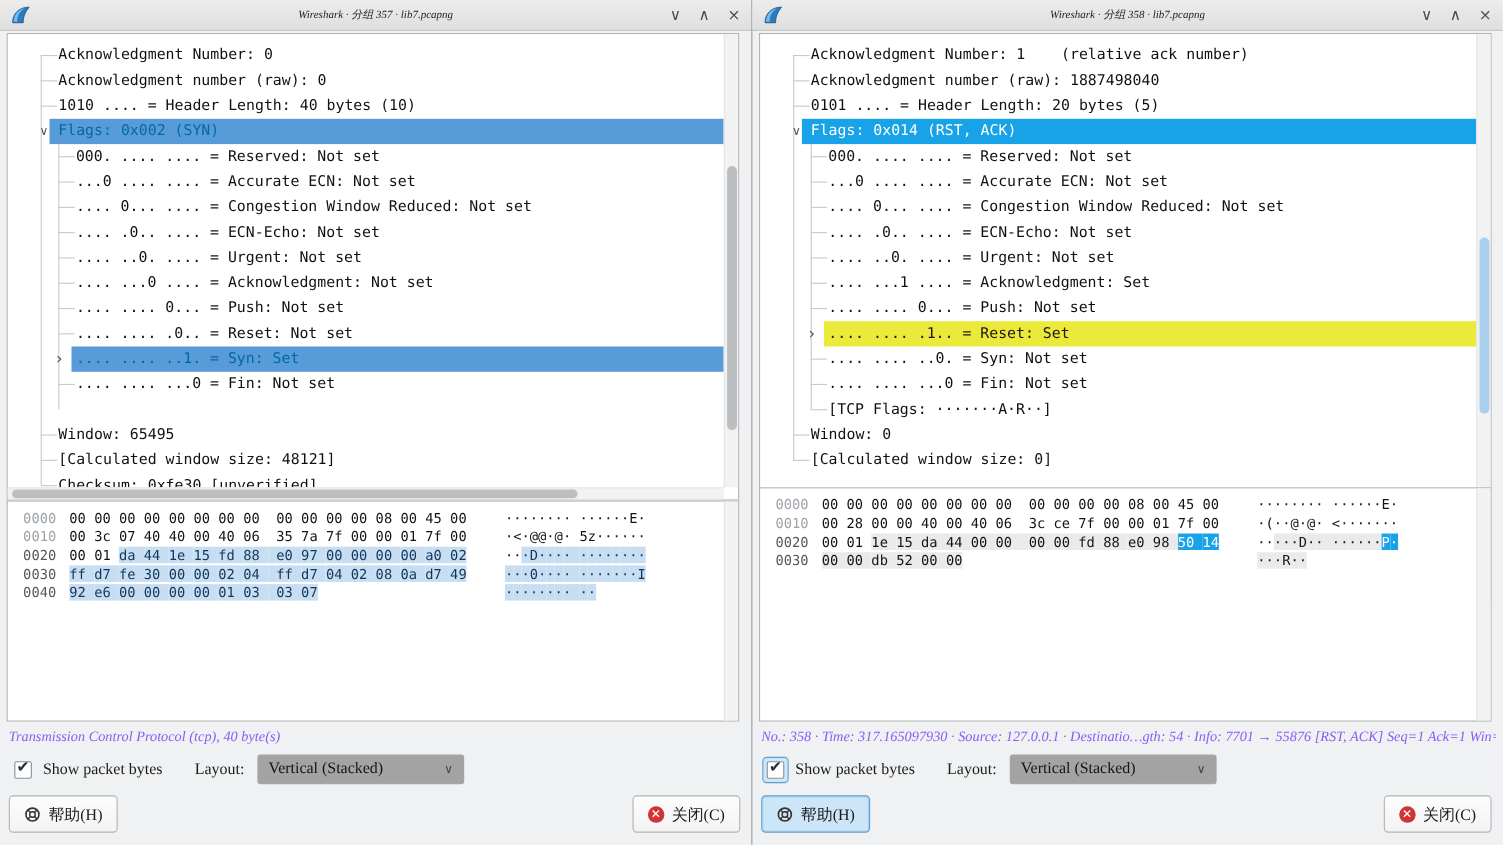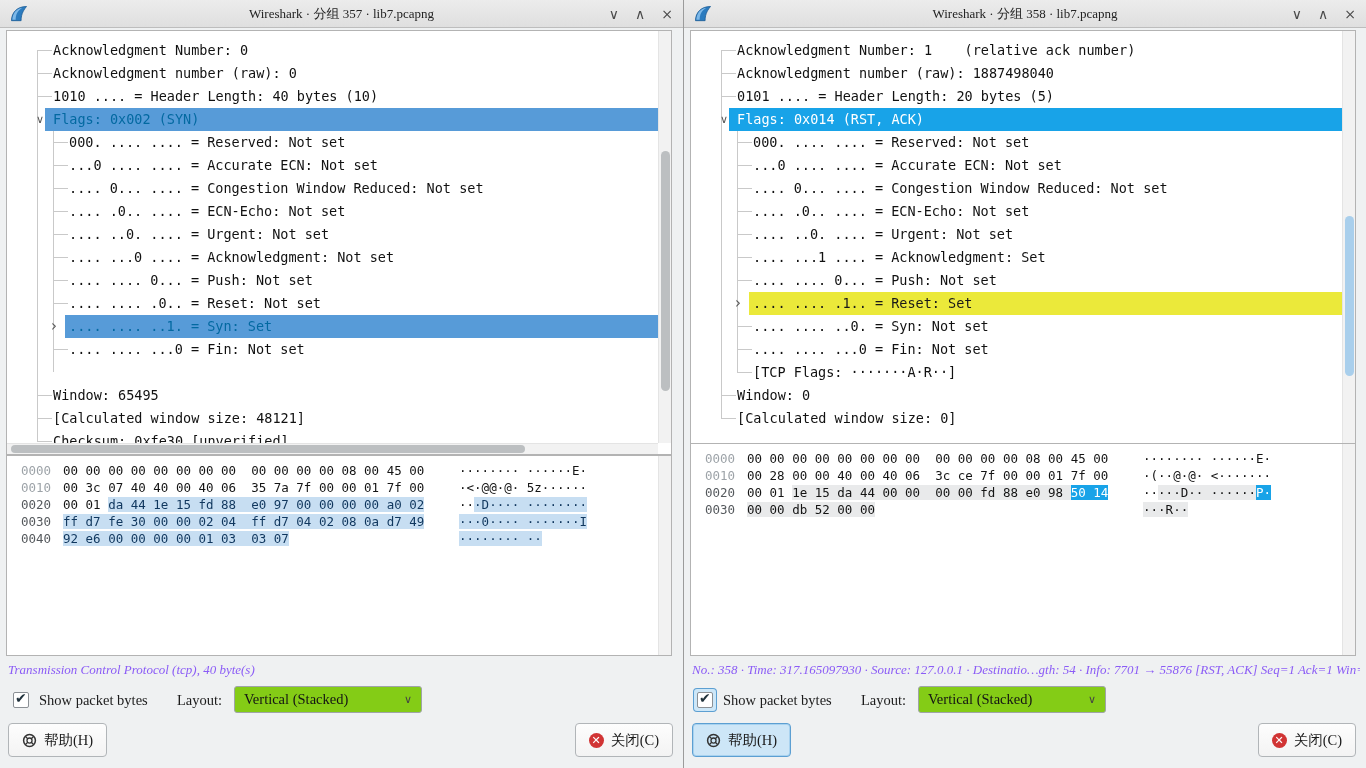--- a/index.html
+++ b/index.html
@@ -6,21 +6,21 @@
   html,body { width:1366px; height:768px; overflow:hidden; background:#eef0f1;
     font-family:"Liberation Serif", "DejaVu Sans", serif; }
   .window { position:absolute; top:0; width:683px; height:768px; background:#eff1f2; }
   #win-left { left:0; }
   #win-right { left:683px; border-left:1px solid #9b9b9b; }
 
   
   .titlebar { position:absolute; left:0; top:0; right:0; height:28px;
     background:linear-gradient(#ececec,#dfdfdf); border-bottom:1px solid #bdbdbd; }
   .title { position:absolute; left:0; right:0; top:0; height:28px; line-height:28px;
-    text-align:center; font-size:13px; color:#232323; }
+    text-align:center; font-size:10px; color:#232323;font-style:italic; }
   .logo { position:absolute; left:9px; top:4px; width:20px; height:20px; }
   .win-controls { position:absolute; right:10px; top:0; height:28px; display:flex;
     align-items:center; gap:16px; color:#4b4b4b; font-size:14px;
     font-family:"DejaVu Sans", sans-serif; }
   .win-controls span { cursor:default; }
 
   
   .pane { position:absolute; background:#fff; border:1px solid #b3b3b3; }
   .rows-clip { position:absolute; overflow:hidden; }
   .vsb { position:absolute; right:0; top:0; width:13px; background:#f2f2f2; border-left:1px solid #e4e4e4; }
@@ -63,21 +63,21 @@
     font-style:italic; font-size:13px; color:#8b5cf6; white-space:pre; overflow:hidden; }
   .controls { position:absolute; left:8px; right:8px; top:685px; height:30px; }
   .cb-wrap { position:absolute; left:2px; top:4px; width:22px; height:22px; border-radius:3px; }
   .cb-wrap.focused { background:#cde7f8; box-shadow:0 0 0 1px #5c9fd2; }
   .checkbox { position:absolute; left:3px; top:3px; width:16px; height:16px; background:#fff;
     border:1px solid #8b9095; border-radius:2px; }
   .checkbox .check { position:absolute; left:1px; top:-3px; font-size:14px; color:#20323c;
     font-family:"DejaVu Sans", sans-serif; }
   .cb-label { position:absolute; left:31px; top:4px; font-size:14.5px; color:#1c1c1c; line-height:22px; }
   .layout-label { position:absolute; left:169px; top:4px; font-size:14.5px; color:#1c1c1c; line-height:22px; }
-  .combo { position:absolute; left:226px; top:1px; width:188px; height:27px; background:#84cc16;
+  .combo { position:absolute; left:226px; top:1px; width:188px; height:27px; background:#a3a3a3;
     border:1px solid #9fa4a8; border-radius:3px; }
   .combo .val { position:absolute; left:9px; top:0; line-height:25px; font-size:14.5px; color:#141414; }
   .combo .chev { position:absolute; right:9px; top:0; line-height:25px; font-size:11px; color:#444;
     font-family:"DejaVu Sans", sans-serif; }
   .btn { position:absolute; top:723px; height:34px; border:1px solid #b1b5b8; border-radius:4px;
     background:linear-gradient(#fdfdfd,#f3f3f3); display:flex; align-items:center; gap:7px;
     padding:0 13px; font-size:14.5px; color:#1a1a1a; }
   .btn.help { left:8px; }
   .btn.help.focused { background:#cde6f7; border-color:#5c9fd2; box-shadow:0 0 0 1px #a8d2ef inset; }
   .btn.close-btn { right:10px; }

